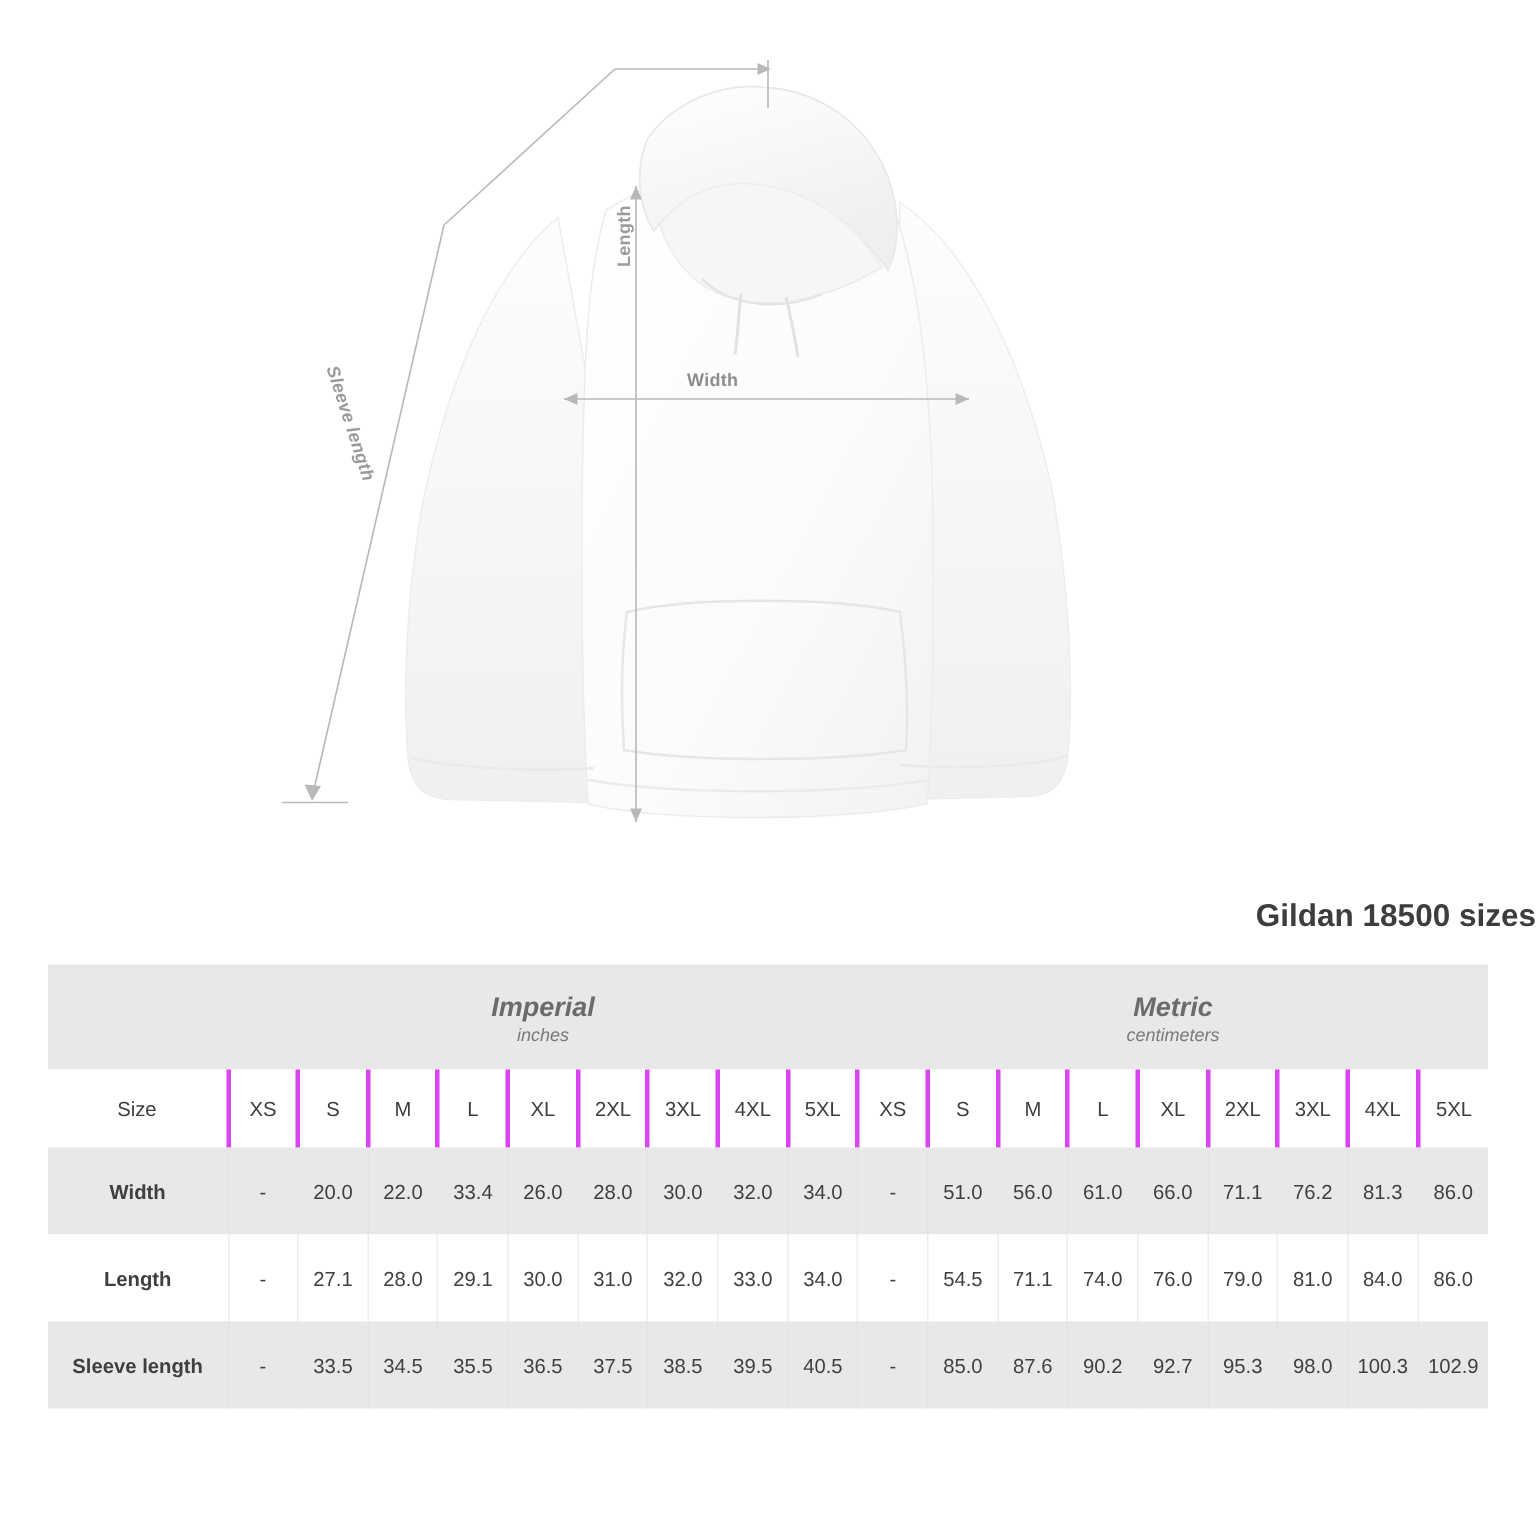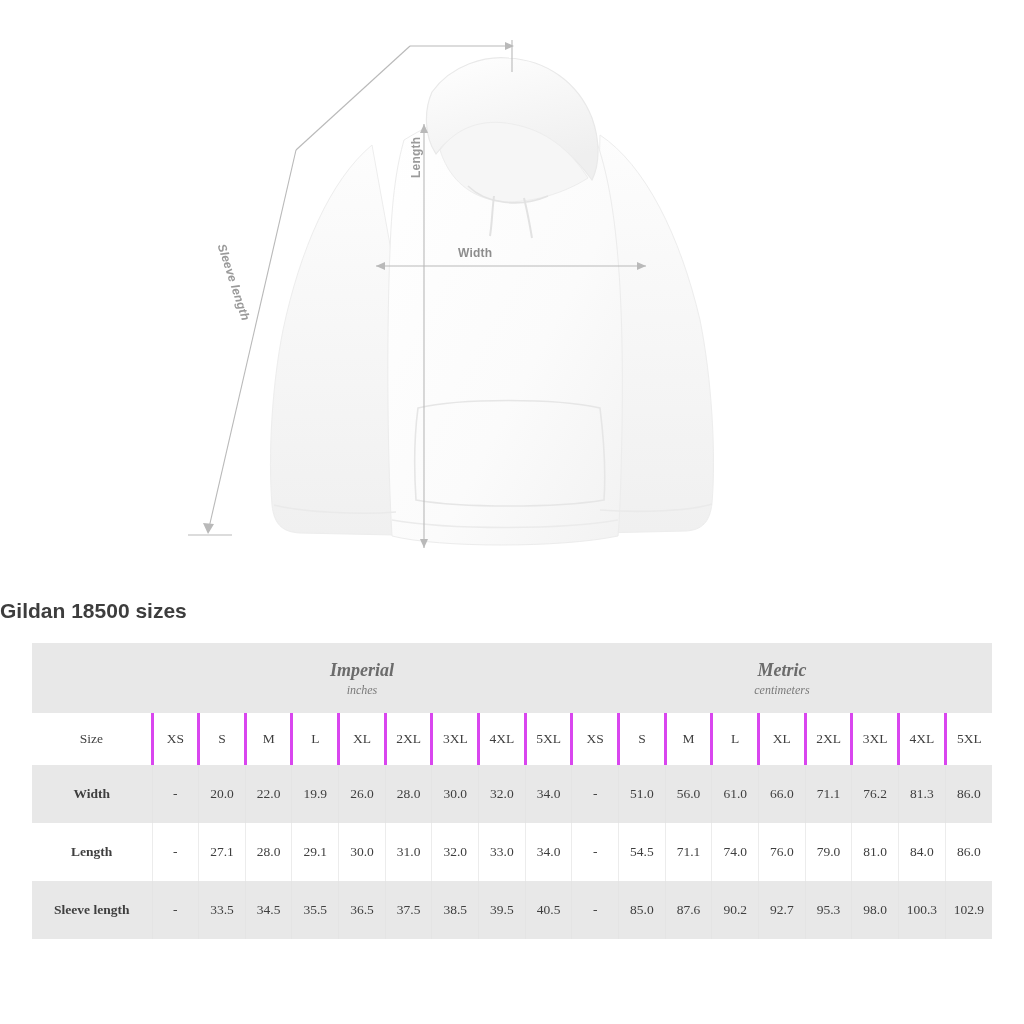--- a/index.html
+++ b/index.html
@@ -54,40 +54,39 @@
     left: 228px;
     top: 242px;
     transform: rotate(72deg);
     transform-origin: left top;
     font-style: italic;
     color: #9a9a9a;
   }
 
   
   .title-block {
-    text-align: left;
+    text-align: right;
     margin-top: 14px;
   }
   .chart-title {
     font-size: 21px;
     font-weight: bold;
     color: #3d3d3d;
     margin: 0;
   }
   .chart-note {
     font-size: 12.5px;
     font-style: italic;
     color: #555;
     margin-top: 12px;
   }
 
   
   .table-wrap {
     margin: 20px 32px 0 32px;
-    font-family: Liberation Serif, serif;
   }
   table.size-table {
     width: 960px;
     border-collapse: collapse;
     table-layout: fixed;
     font-size: 13px;
   }
   table.size-table td, table.size-table th {
     padding: 0;
     text-align: center;
@@ -274,21 +273,21 @@
         <td class="cell">3XL</td>
         <td class="cell">4XL</td>
         <td class="cell">5XL</td>
       </tr>
 
       <tr class="data-row shaded">
         <td class="rowhead">Width</td>
         <td class="cell">-</td>
         <td class="cell">20.0</td>
         <td class="cell">22.0</td>
-        <td class="cell">19.9</td>
+        <td class="cell">33.4</td>
         <td class="cell">26.0</td>
         <td class="cell">28.0</td>
         <td class="cell">30.0</td>
         <td class="cell">32.0</td>
         <td class="cell">34.0</td>
         <td class="cell">-</td>
         <td class="cell">51.0</td>
         <td class="cell">56.0</td>
         <td class="cell">61.0</td>
         <td class="cell">66.0</td>

